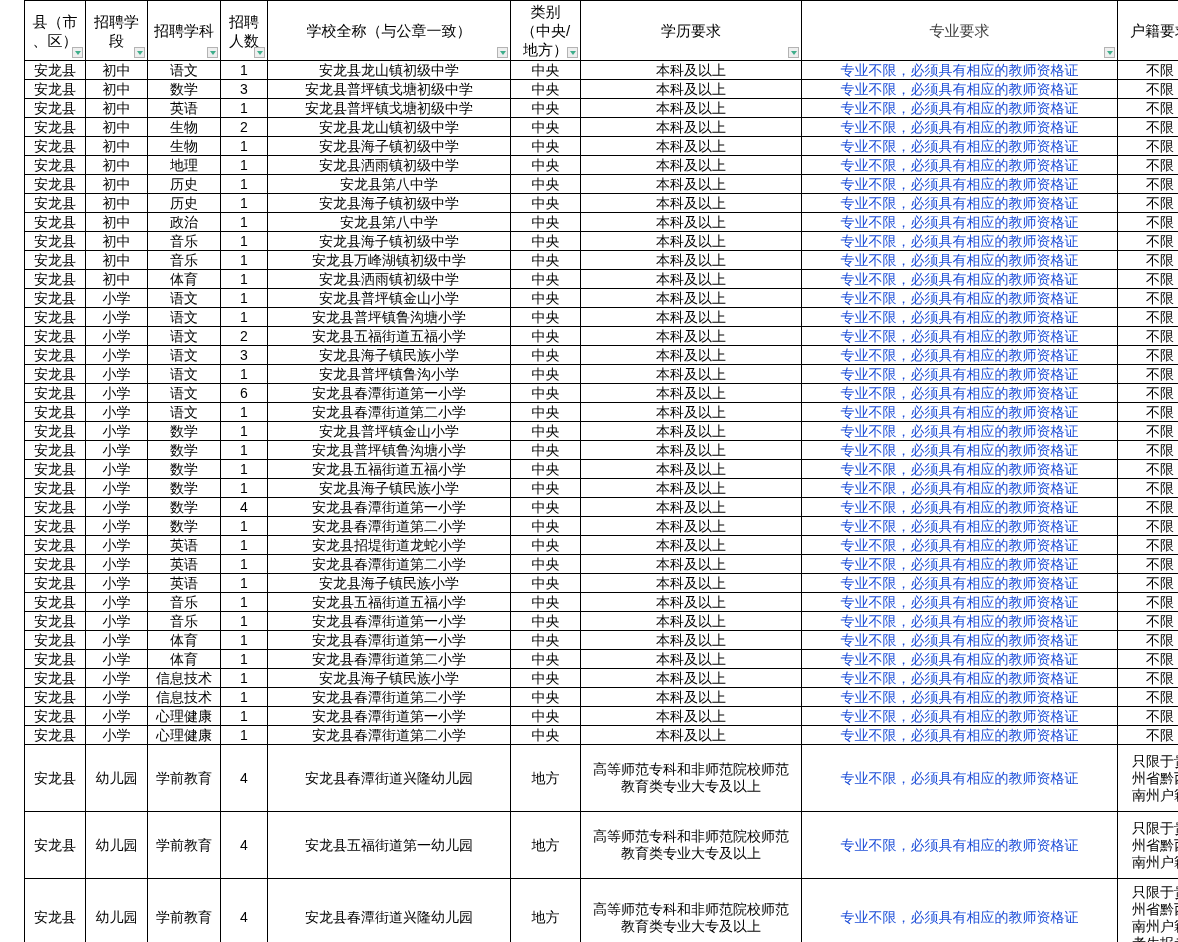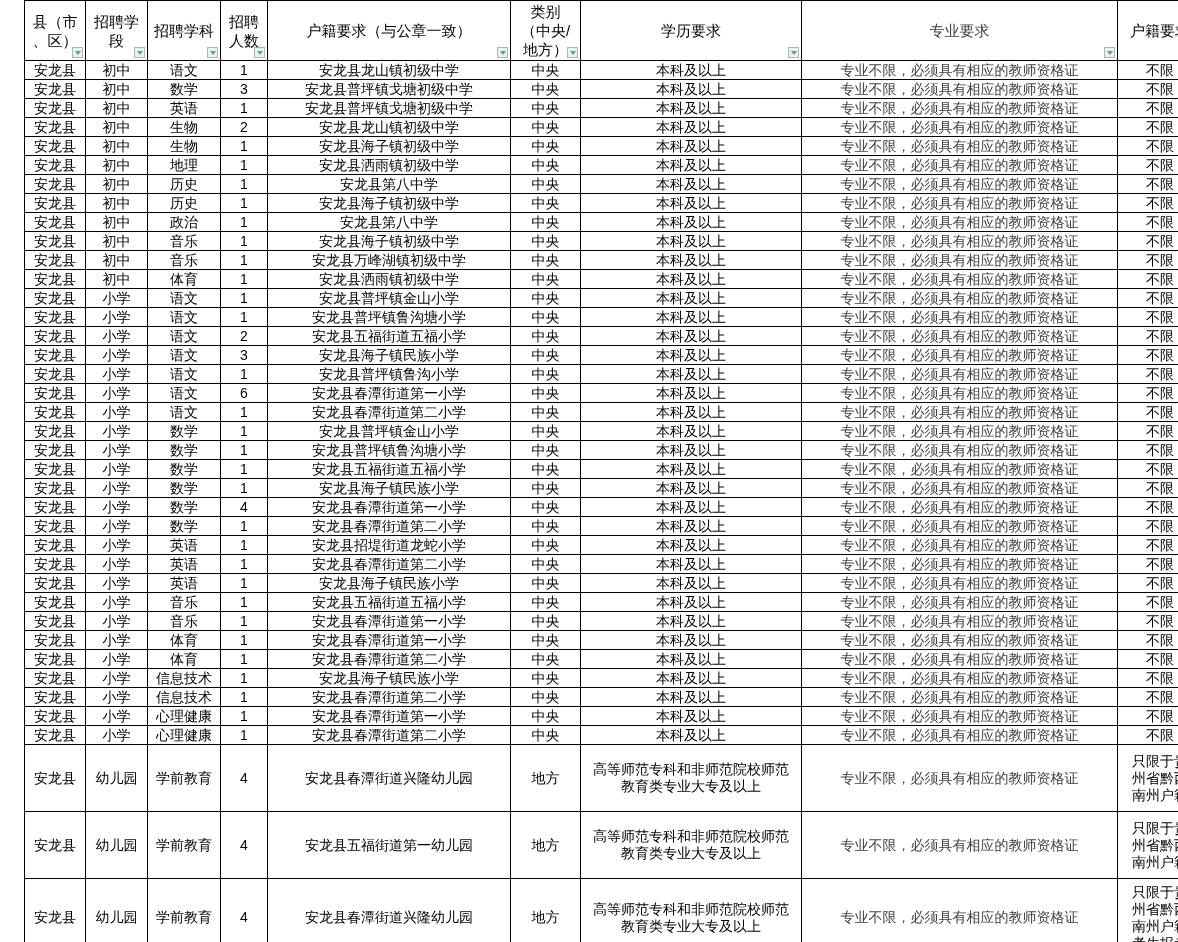--- a/index.html
+++ b/index.html
@@ -20,21 +20,21 @@
   th{
     position:relative;
     font-weight:400;font-size:15px;line-height:19px;
     white-space:pre-line;padding:0;
   }
   th:nth-child(8){color:#404040;}
   tbody tr{height:19px;}
   tbody td{
     font-size:14px;line-height:17px;padding:0;white-space:nowrap;
   }
-  td.c-major{color:#404040;}
+  td.c-major{color:#1d4ed8;}
   tr.tall td{white-space:normal;}
   tr.tall-1{height:57px;}
   tr.tall-2{height:53px;}
   tr.tall-3{height:78px;}
   tr.tall td.c-education{padding:16px 12px;}
   tr.tall td.c-residence{padding:0 10px;}
   .filter-btn{
     position:absolute;right:2px;bottom:2px;
     width:11px;height:11px;
     background:#efefef;border:1px solid #b3b3b3;
@@ -65,21 +65,21 @@
   </colgroup>
   <thead>
     <tr id="header-row">
         <th><span>县（市
 、区）</span><span class="filter-btn"><i></i></span></th>
         <th><span>招聘学
 段</span><span class="filter-btn"><i></i></span></th>
         <th><span>招聘学科</span><span class="filter-btn"><i></i></span></th>
         <th><span>招聘
 人数</span><span class="filter-btn"><i></i></span></th>
-        <th><span>户籍要求（与公章一致）</span><span class="filter-btn"><i></i></span></th>
+        <th><span>学校全称（与公章一致）</span><span class="filter-btn"><i></i></span></th>
         <th><span>类别
 （中央/
 地方）</span><span class="filter-btn"><i></i></span></th>
         <th><span>学历要求</span><span class="filter-btn"><i></i></span></th>
         <th><span>专业要求</span><span class="filter-btn"><i></i></span></th>
         <th><span>户籍要求</span><span class="filter-btn"><i></i></span></th>
       </tr>
   </thead>
   <tbody id="table-body">
       <tr>

